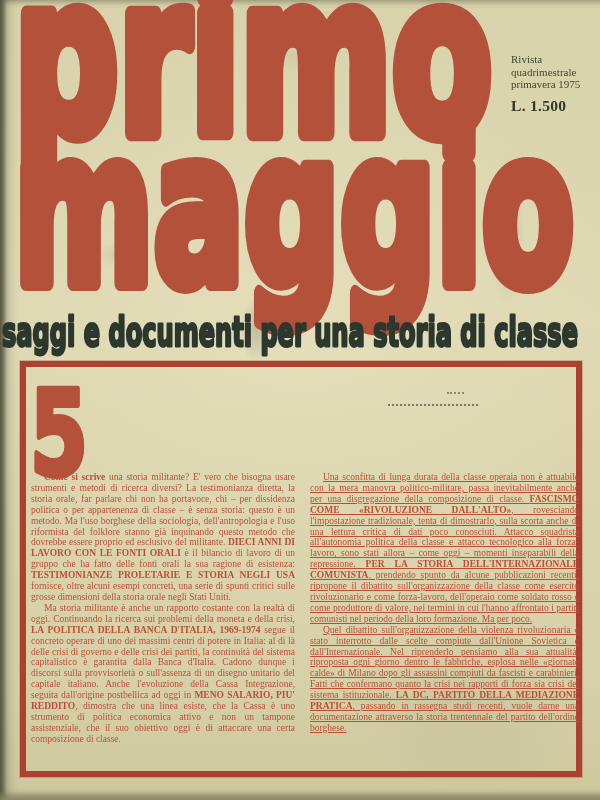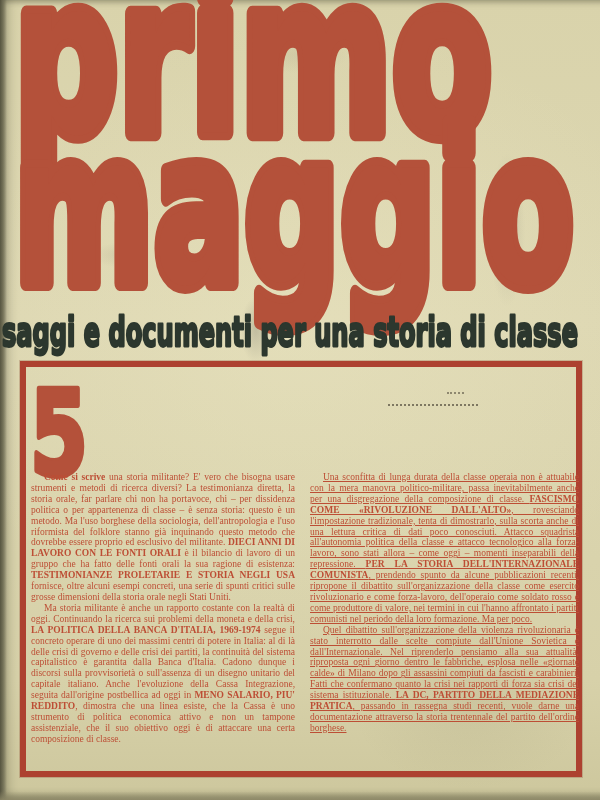--- a/index.html
+++ b/index.html
@@ -68,20 +68,26 @@
   <div class="edge-bottom"></div>
 
   <svg id="title1" class="title-svg" viewBox="0 0 486 84" preserveAspectRatio="none">
     <text x="0" y="70" font-family="DejaVu Sans, sans-serif" font-weight="bold" font-size="120" fill="#b4513a" stroke="#b4513a" stroke-width="9" stroke-linejoin="round" paint-order="stroke fill" textLength="478" lengthAdjust="spacingAndGlyphs">primo</text>
   </svg>
 
   <svg id="title2" class="title-svg" viewBox="0 0 568 84" preserveAspectRatio="none">
     <text x="0" y="70" font-family="DejaVu Sans, sans-serif" font-weight="bold" font-size="120" fill="#b4513a" stroke="#b4513a" stroke-width="9" stroke-linejoin="round" paint-order="stroke fill" textLength="560" lengthAdjust="spacingAndGlyphs">maggio</text>
   </svg>
 
+  <div class="edition">
+    <div>Rivista</div>
+    <div>quadrimestrale</div>
+    <div>primavera 1975</div>
+    <div class="price">L. 1.500</div>
+  </div>
 
   <svg id="subtitle" class="title-svg" viewBox="0 0 578 33" preserveAspectRatio="none">
     <text x="0" y="26" font-family="DejaVu Sans, sans-serif" font-weight="bold" font-size="30" fill="#2c372e" stroke="#2c372e" stroke-width="2.2" stroke-linejoin="round" paint-order="stroke fill" textLength="576" lengthAdjust="spacingAndGlyphs">saggi e documenti per una storia di classe</text>
   </svg>
 
   <div class="frame"></div>
 
   <svg id="issue-num" class="title-svg" viewBox="0 0 64 80" preserveAspectRatio="none">
     <text x="2" y="77" font-family="DejaVu Sans, sans-serif" font-weight="bold" font-size="100" fill="#b4513a" stroke="#b4513a" stroke-width="5" stroke-linejoin="round" paint-order="stroke fill" textLength="58" lengthAdjust="spacingAndGlyphs">5</text>
   </svg>

